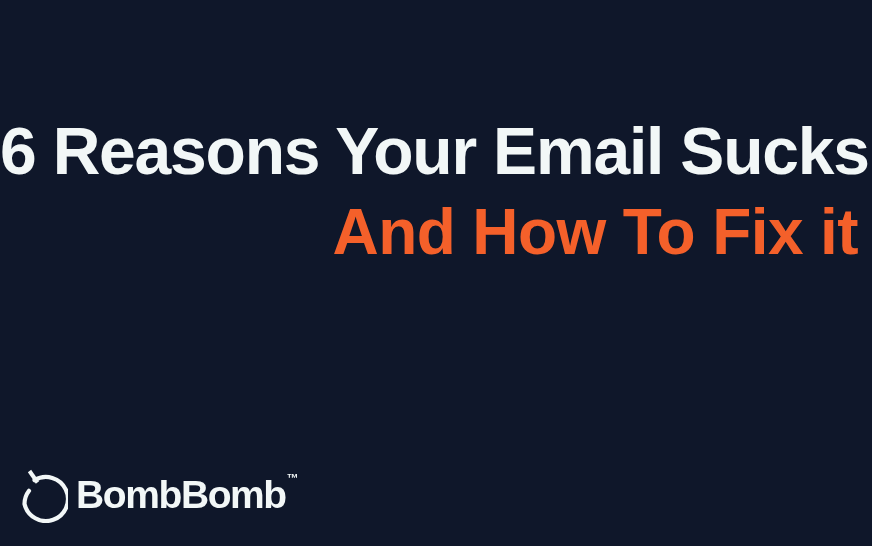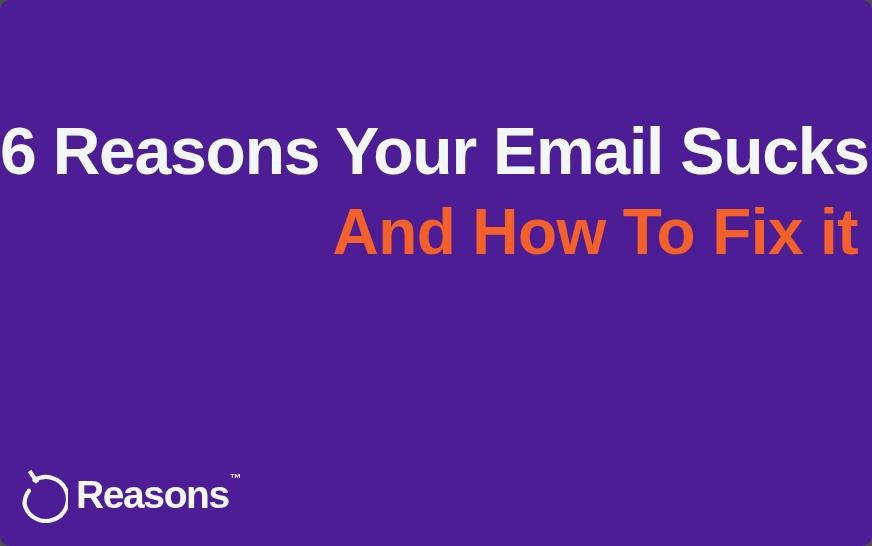--- a/index.html
+++ b/index.html
@@ -8,23 +8,22 @@
     background: #4e4f4f;
   }
   body {
     font-family: "Liberation Sans", sans-serif;
   }
 
   #slide {
     position: relative;
     width: 872px;
     height: 546px;
-    background: #4c1d95;
+    background: #0f172a;
     overflow: hidden;
-    border-radius: 10px;
   }
 
   
   .title-block {
     position: absolute;
     left: 0;
     top: 118px;
     width: 858px;
     text-align: right;
   }
@@ -104,17 +103,17 @@
   <div class="logo">
     <svg class="logo-mark" viewBox="0 0 50 58">
 
       <line x1="11.5" y1="6" x2="19.5" y2="17.5" stroke="#f2f7f7" stroke-width="4" stroke-linecap="butt"></line>
 
       <path d="M 16.5 15.2
                A 22 22 0 1 1 6.5 39
                A 22 22 0 0 1 11 25.8" fill="none" stroke="#f2f7f7" stroke-width="4.2" stroke-linecap="round"></path>
     </svg>
     <div class="logo-wordmark">
-      <span>Reasons</span><span class="logo-tm">™</span>
+      <span>BombBomb</span><span class="logo-tm">™</span>
     </div>
   </div>
 
 </div>
 
 </body></html>

